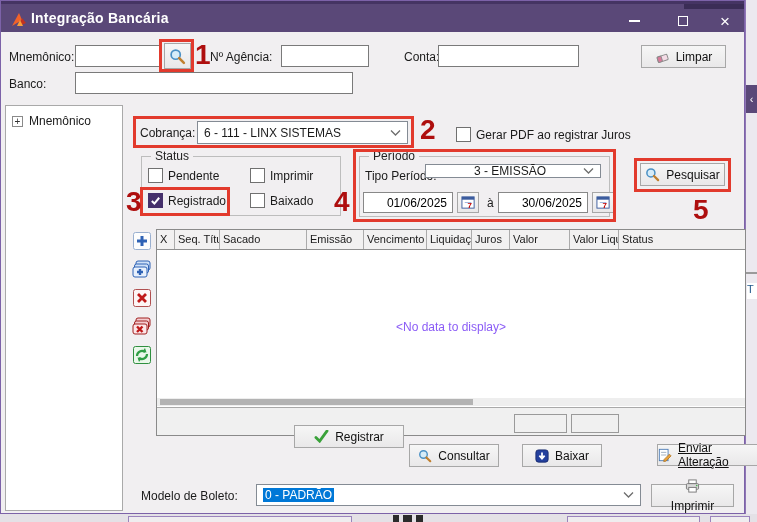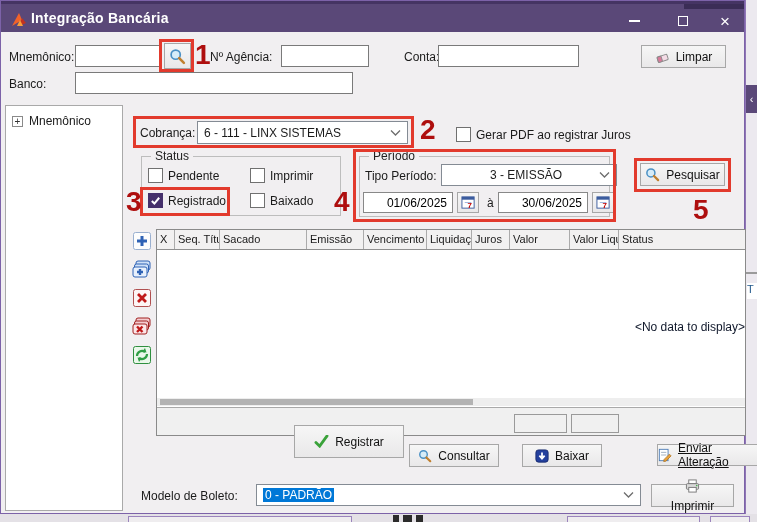--- a/index.html
+++ b/index.html
@@ -51,21 +51,21 @@
   .tree-item { position:absolute; left:6px; top:8px; display:flex; align-items:center; gap:6px; cursor:pointer; }
   .expander { width:11px; height:11px; border:1px solid #8a8a8a; background:#fff; font-size:10px; line-height:9px; text-align:center; color:#333; }
 
   
   .tool { position:absolute; left:130px; width:22px; height:22px; display:flex; align-items:center; justify-content:center; cursor:pointer; }
 
   
   .grid { position:absolute; left:155px; top:228px; width:590px; height:207px; border:1px solid #8a8a8a; background:#fff; }
   .grid-head { display:flex; height:20px; background:#f2f1f1; border-bottom:1px solid #8f8f8f; }
   .gh { border-right:1px solid #ababab; font-size:11px; padding:3px 2px 0 3px; overflow:hidden; white-space:nowrap; }
-  .grid-empty { position:absolute; left:0; top:90px; width:100%; text-align:right; color:#0f172a; font-size:12px; }
+  .grid-empty { position:absolute; left:0; top:90px; width:100%; text-align:center; color:#8b5cf6; font-size:12px; }
   .hscroll { position:absolute; left:0; top:168px; width:100%; height:8px; background:#eeeeee; }
   .hthumb { position:absolute; left:3px; top:1px; width:313px; height:6px; background:#b3b3b3; }
   .grid-foot { position:absolute; left:0; top:177px; width:100%; height:28px; background:#f0f0f0; border-top:1px solid #a9a9a9; }
   .foot-box { position:absolute; top:6px; height:19px; background:#f0f0f0; border:1px solid #9a9a9a; }
 
   
   .ann-box { position:absolute; border:3px solid #e23a2d; z-index:50; pointer-events:none; }
   .ann-num { position:absolute; color:#ae0e0e; font-weight:bold; font-size:28px; z-index:51; pointer-events:none; }
 
   .sel-hl { background:#0078d7; color:#fff; padding:0 2px; }
@@ -174,21 +174,21 @@
     </div>
     <div class="chkrow" style="left:249px; top:192px;">
       <span class="chk"></span>
       <span>Baixado</span>
     </div>
 
     <div class="grp" style="left:358px; top:155px; width:251px; height:61px;">
       <span class="grp-cap">Período</span>
     </div>
     <span class="lbl" style="left:364px; top:168px;">Tipo Período:</span>
-    <div class="cmb" style="left:440px; top:163px; width:176px; height:22px;padding-left:48px;">
+    <div class="cmb" style="left:424px; top:163px; width:176px; height:14px;padding-left:48px;">
       <span>3 - EMISSÃO</span>
       <svg class="chev" width="11" height="7" viewBox="0 0 11 7">
           <path d="M1 1l4.5 4.5L10 1" fill="none" stroke="#6d6d6d" stroke-width="1.3"></path>
         </svg>
     </div>
     <input class="inp date" style="left: 362px; top: 191px; width: 90px; height: 21px;" value="01/06/2025">
     <div class="btn" style="left:456px; top:191px; width:22px; height:21px;">
       <svg width="15" height="15" viewBox="0 0 16 16">
         <rect x="1" y="2" width="13" height="12" fill="#fff" stroke="#3b5c9e"></rect>
         <rect x="1" y="2" width="13" height="3" fill="#3b5c9e"></rect>
@@ -269,21 +269,21 @@
       <div class="grid-empty">&lt;No data to display&gt;</div>
       <div class="hscroll">
         <div class="hthumb"></div>
       </div>
       <div class="grid-foot">
         <div class="foot-box" style="left:357px; width:53px;"></div>
         <div class="foot-box" style="left:414px; width:48px;"></div>
       </div>
     </div>
 
-    <div class="btn" style="left:293px; top:424px; width:110px; height:33px;text-align:right;">
+    <div class="btn" style="left:293px; top:424px; width:110px; height:23px;text-align:right;">
       <svg width="15" height="13" viewBox="0 0 16 14">
           <path d="M2 8l4 4 8-11" fill="none" stroke="#3aa23a" stroke-width="3" stroke-linecap="round"></path>
         </svg>
       <span>Registrar</span>
     </div>
     <div class="btn" style="left:521px; top:443px; width:80px; height:23px;">
       <svg width="14" height="14" viewBox="0 0 16 16">
         <rect x="1" y="1" width="14" height="14" rx="3" fill="#24409e" stroke="#16286b"></rect>
         <path d="M8 4v5M5 7.5L8 11l3-3.5" fill="none" stroke="#fff" stroke-width="2"></path>
       </svg>

